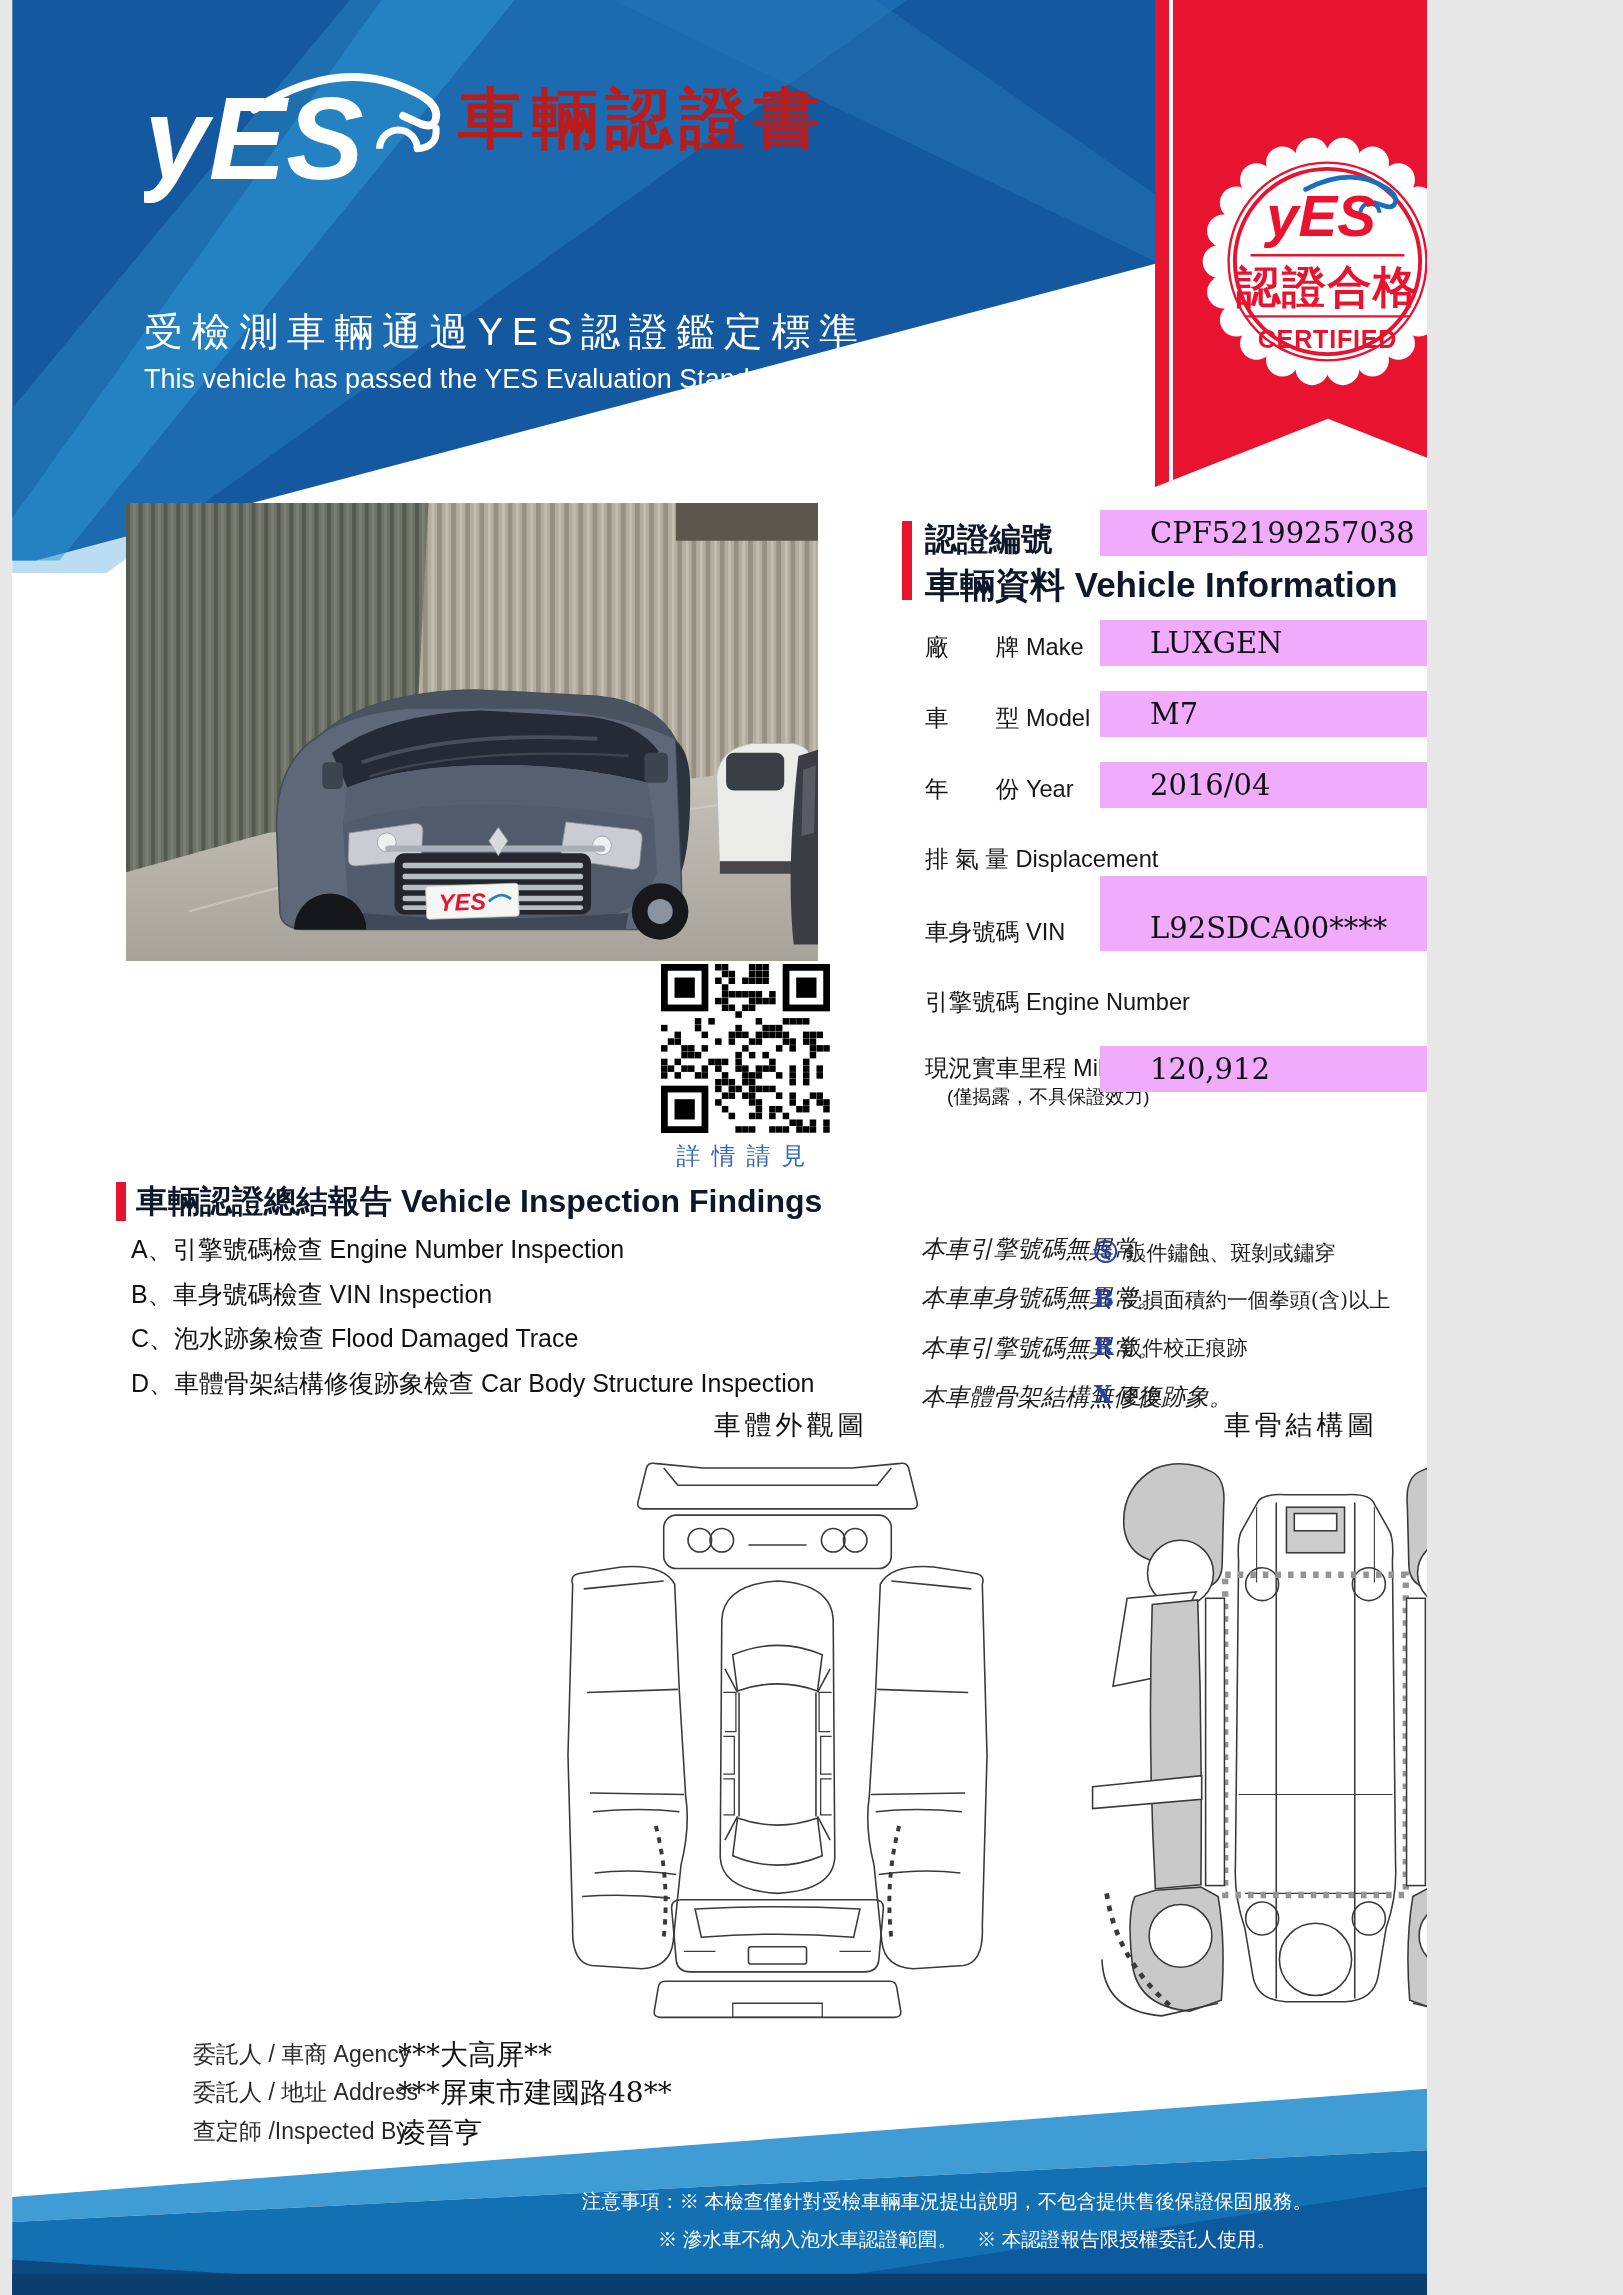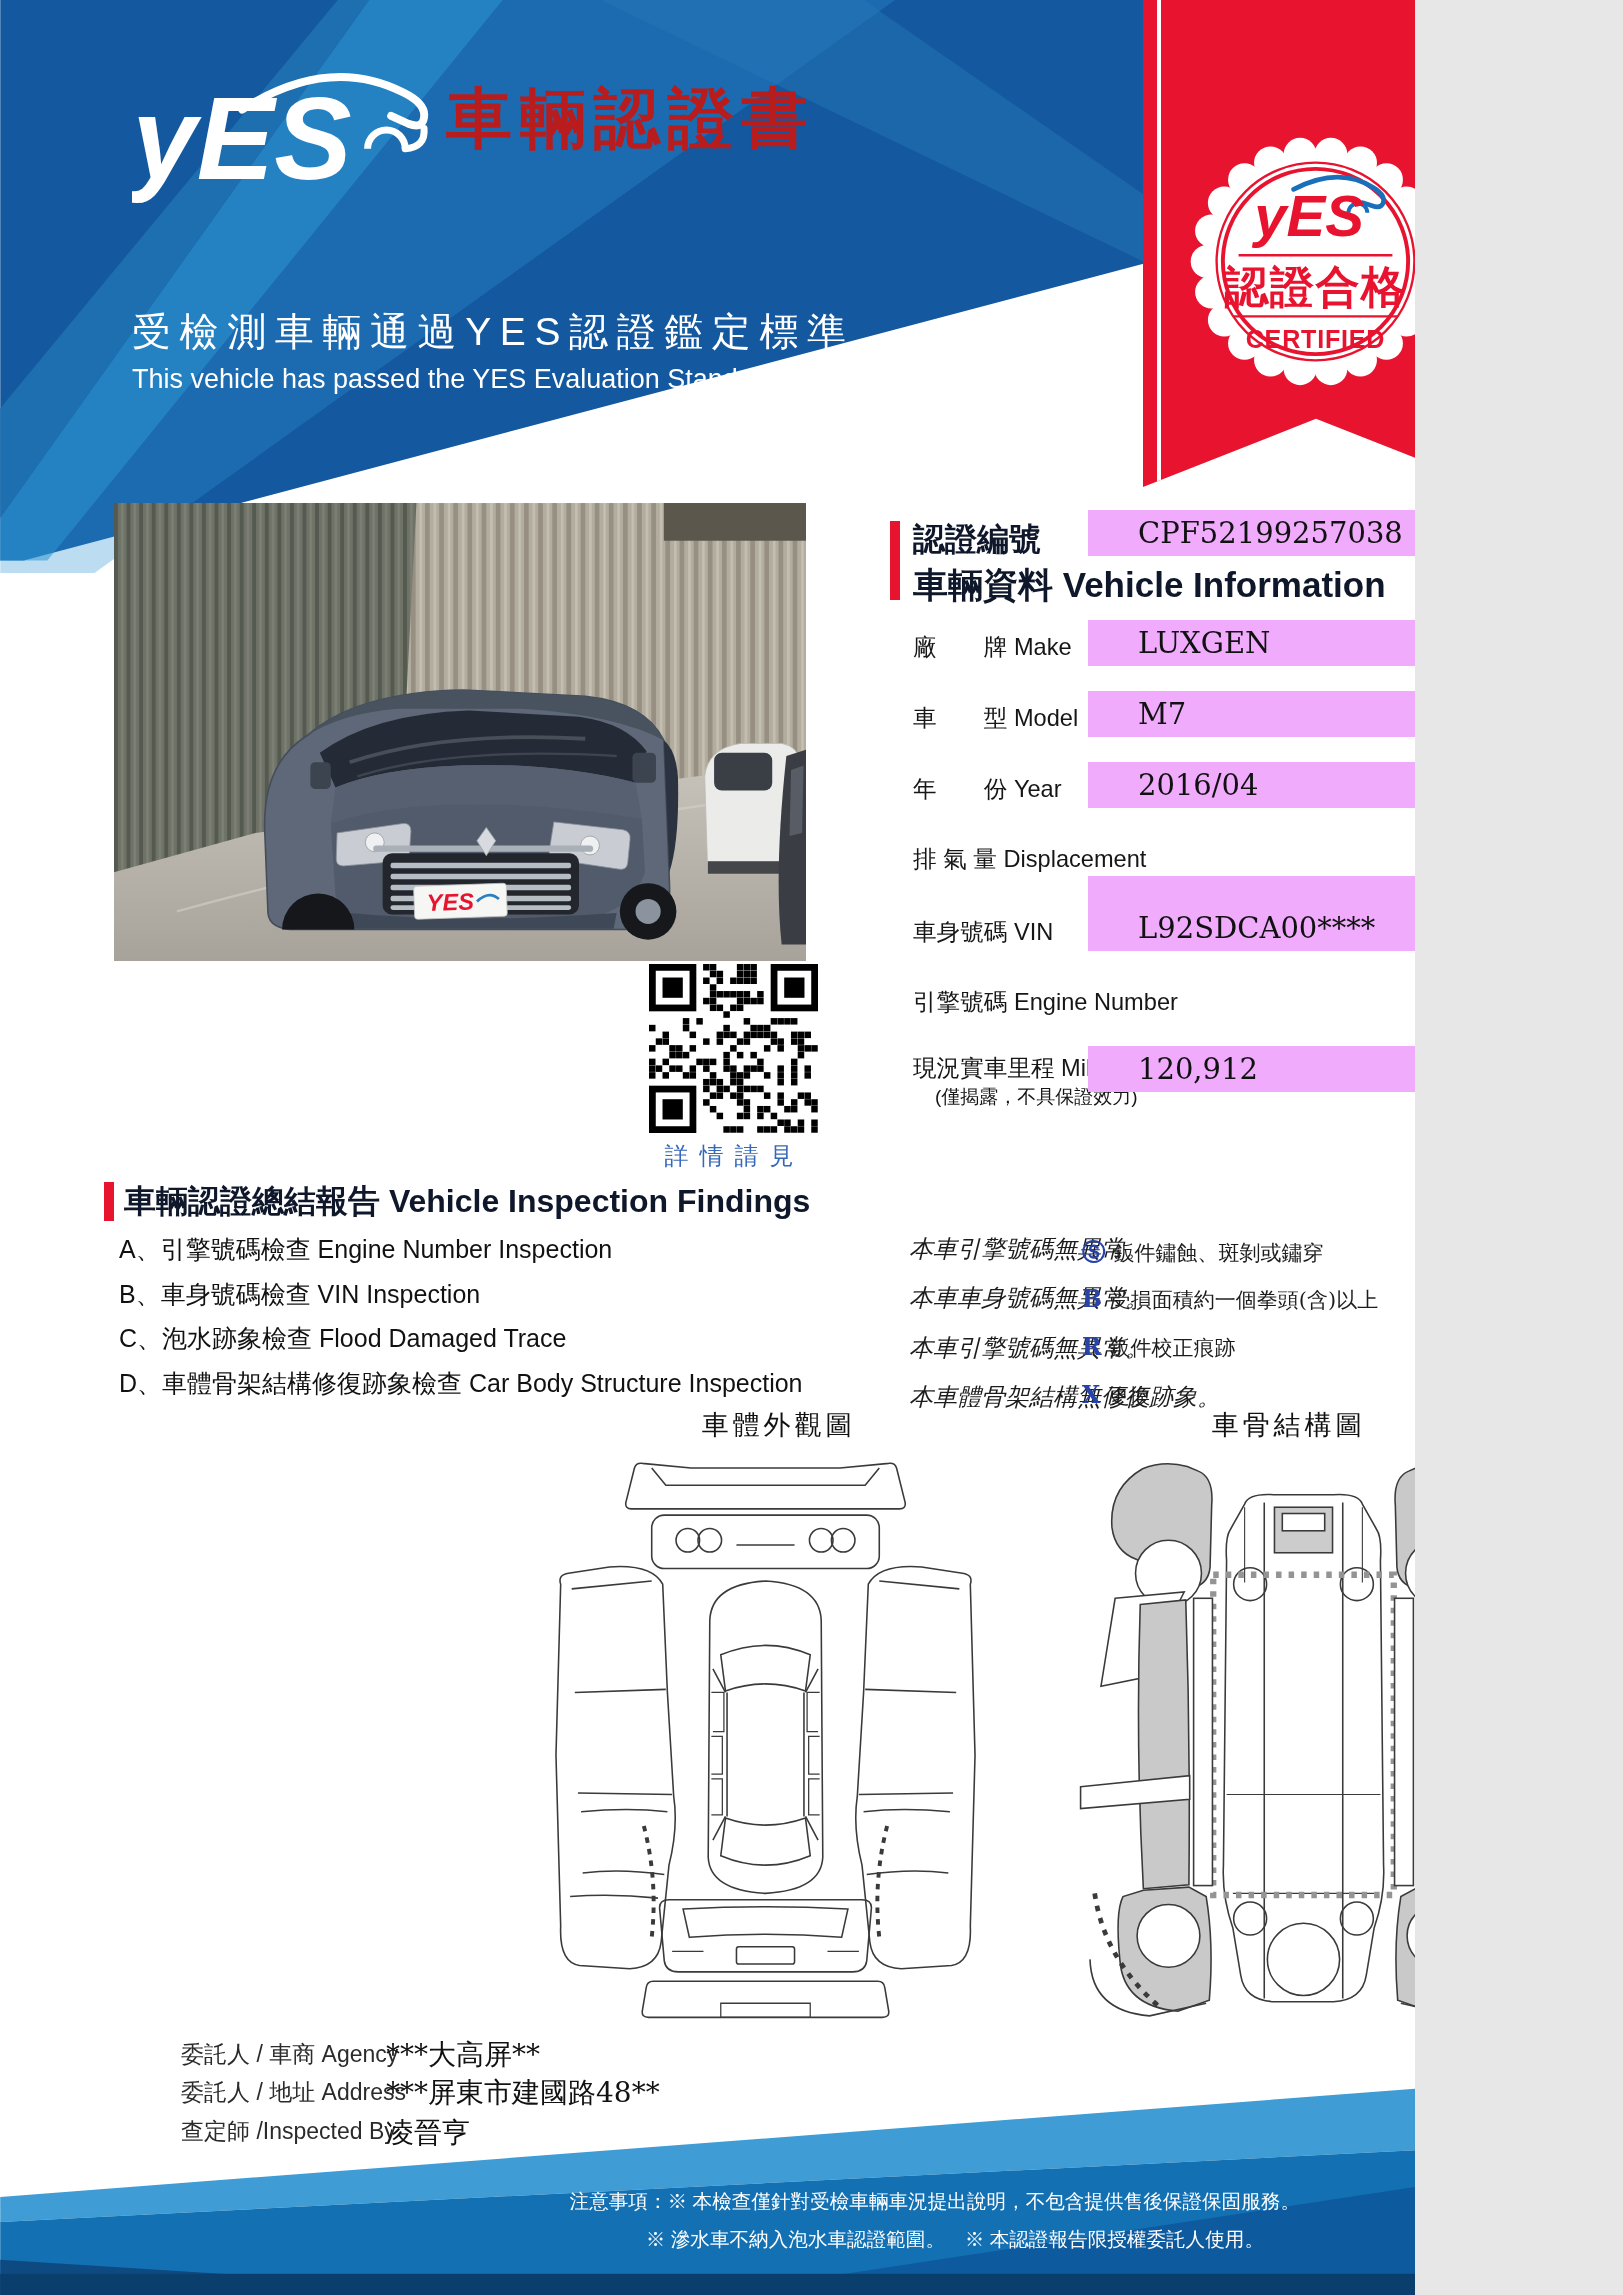--- a/index.html
+++ b/index.html
@@ -1,17 +1,17 @@
 <!DOCTYPE html>
 <html style="font-size:12.6px"><head>
 <meta charset="utf-8">
 <style>
   html,body{margin:0;padding:0;background:#e7e7e7;}
   #page{position:relative;width:1415px;height:2295px;background:#fff;overflow:hidden;
-        font-family:"Liberation Sans",sans-serif;color:#1c1c1c;}
+        font-family:"Liberation Sans",sans-serif;color:#1c1c1c;margin-left:12px;}
   .abs{position:absolute;}
   .serif{font-family:"DejaVu Serif","Liberation Serif",serif;}
   
   #header-svg{position:absolute;left:0;top:0;}
   #logo-box{position:absolute;left:132px;top:61px;width:330px;height:149px;}
   #header-title{position:absolute;left:446px;top:74px;font-size:66px;font-weight:700;color:#b91c1c;letter-spacing:7.9px;}
   #subtitle-zh{position:absolute;left:132px;top:305px;font-size:39px;color:#fff;letter-spacing:8.6px;}
   #subtitle-en{position:absolute;left:132px;top:364px;font-size:27px;color:#fff;}
   
   #ribbon{position:absolute;left:1143px;top:0;width:346px;height:487px;background:#e8132e;

